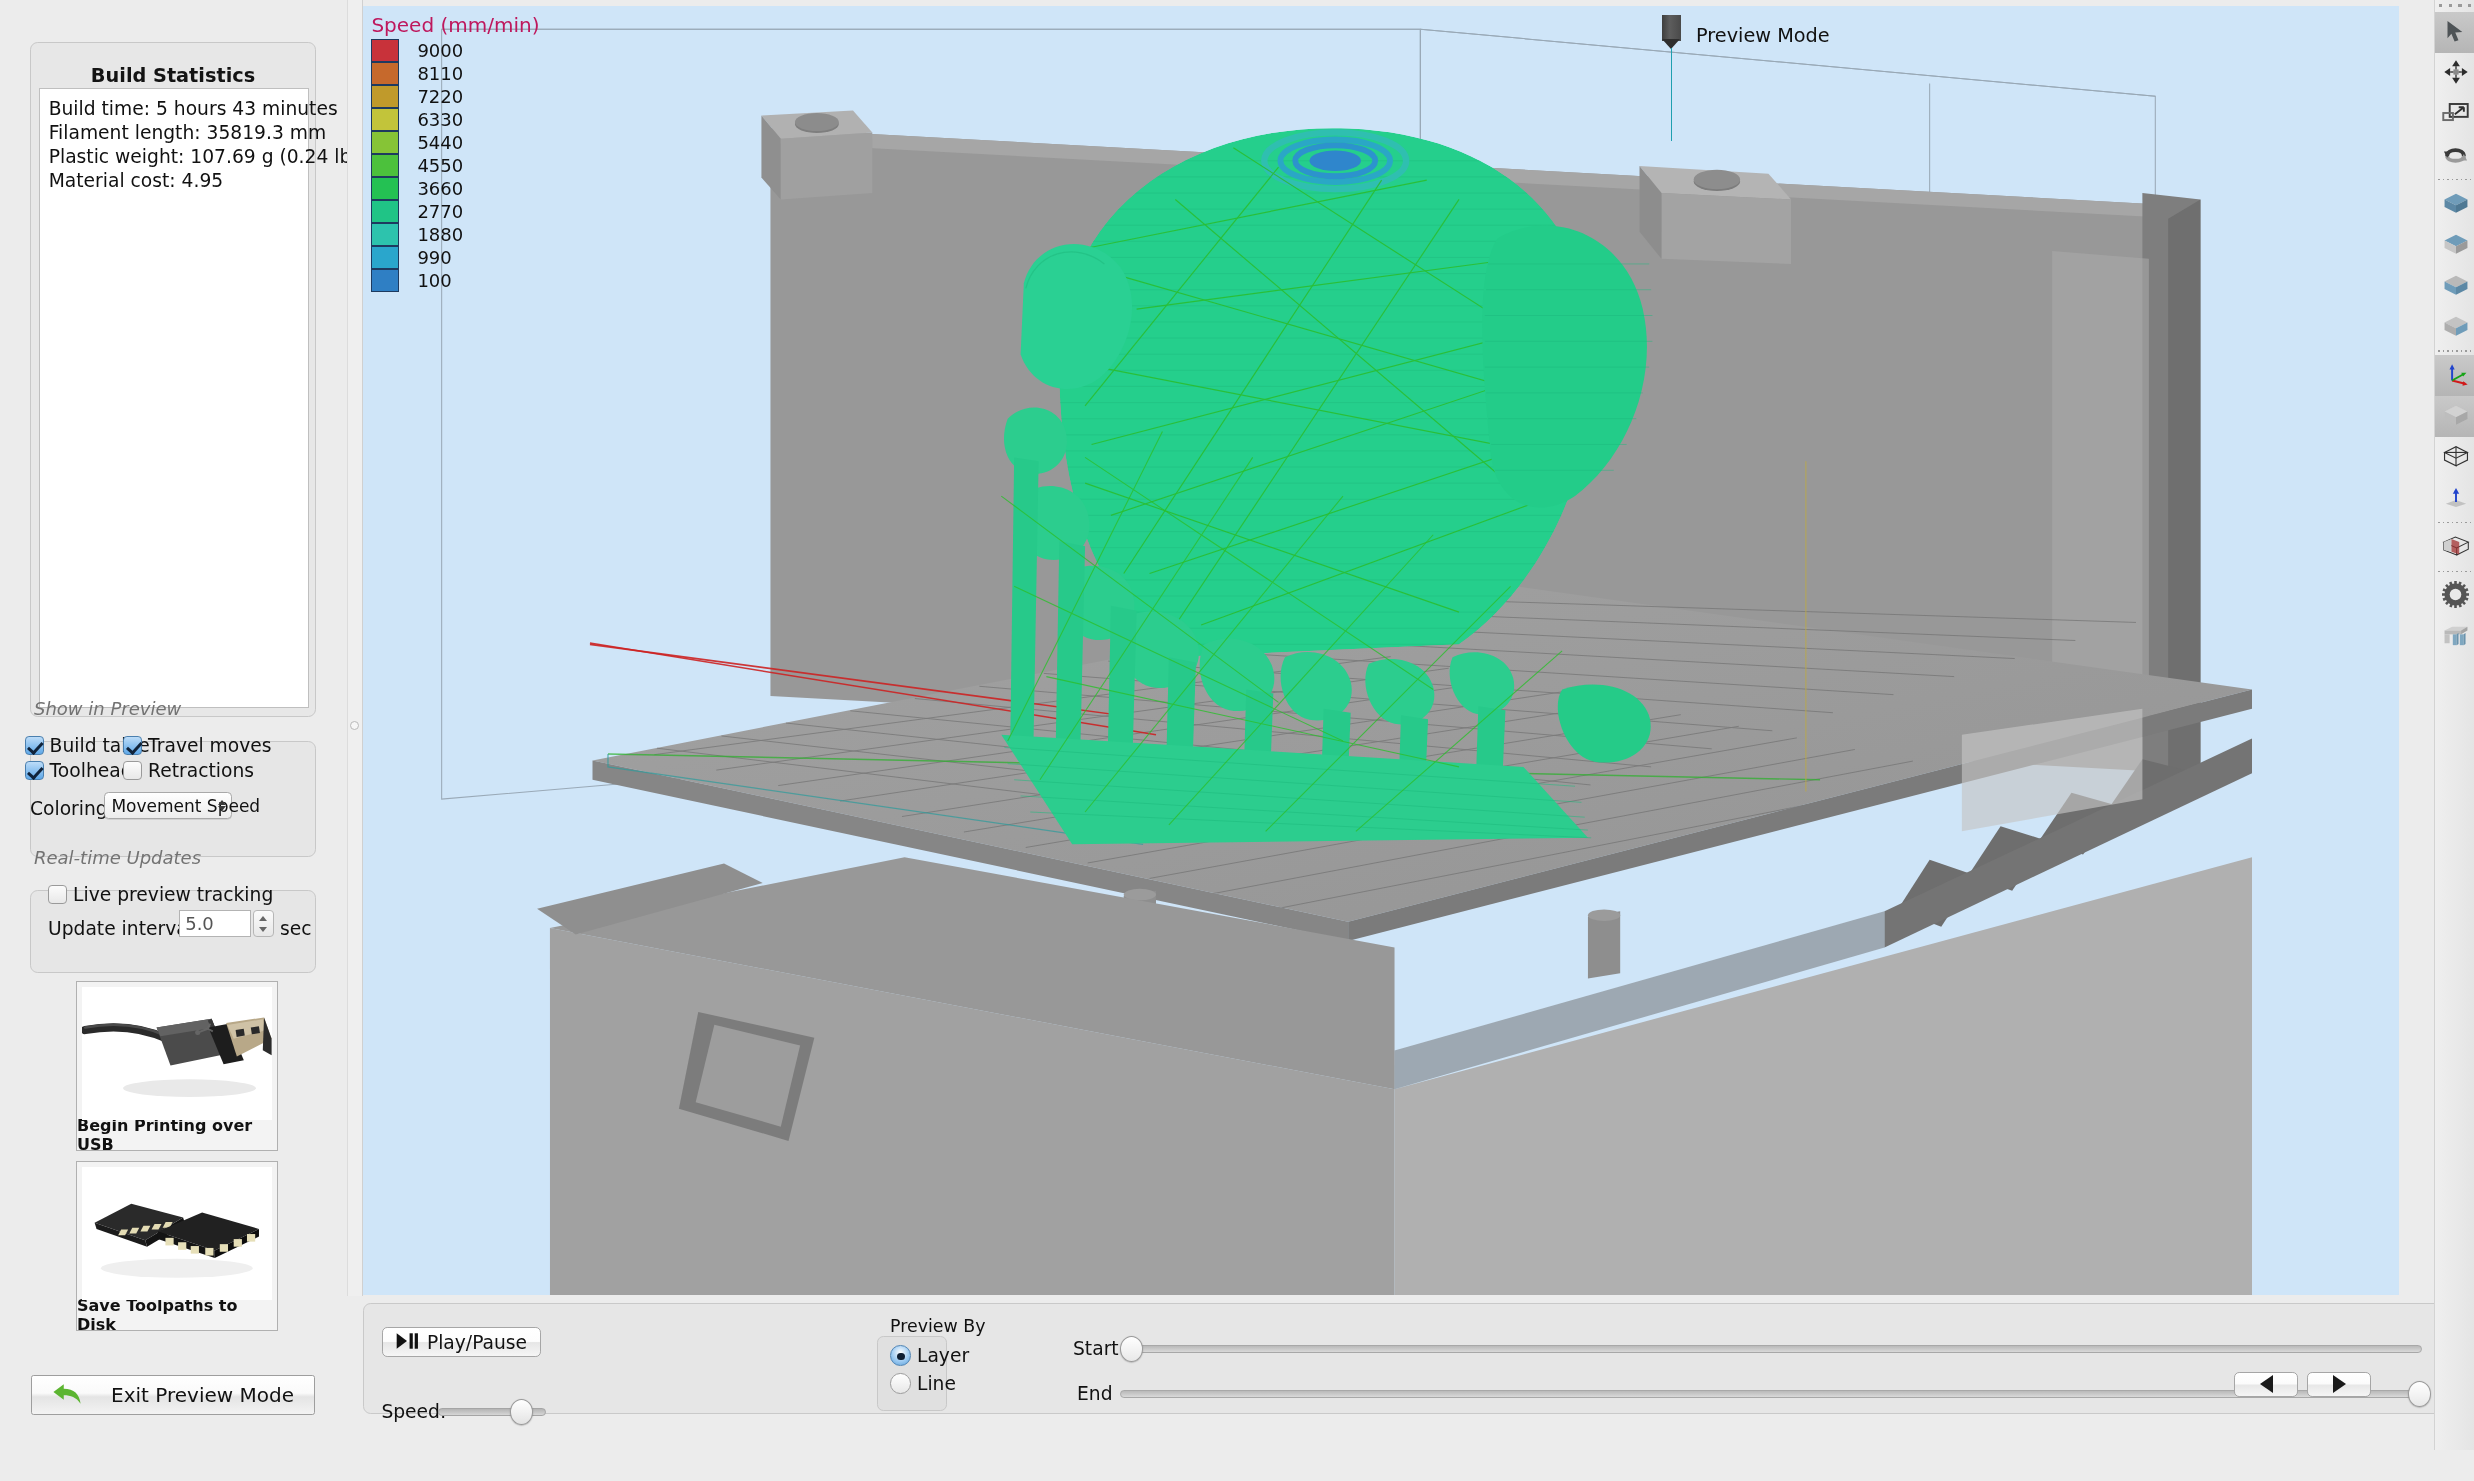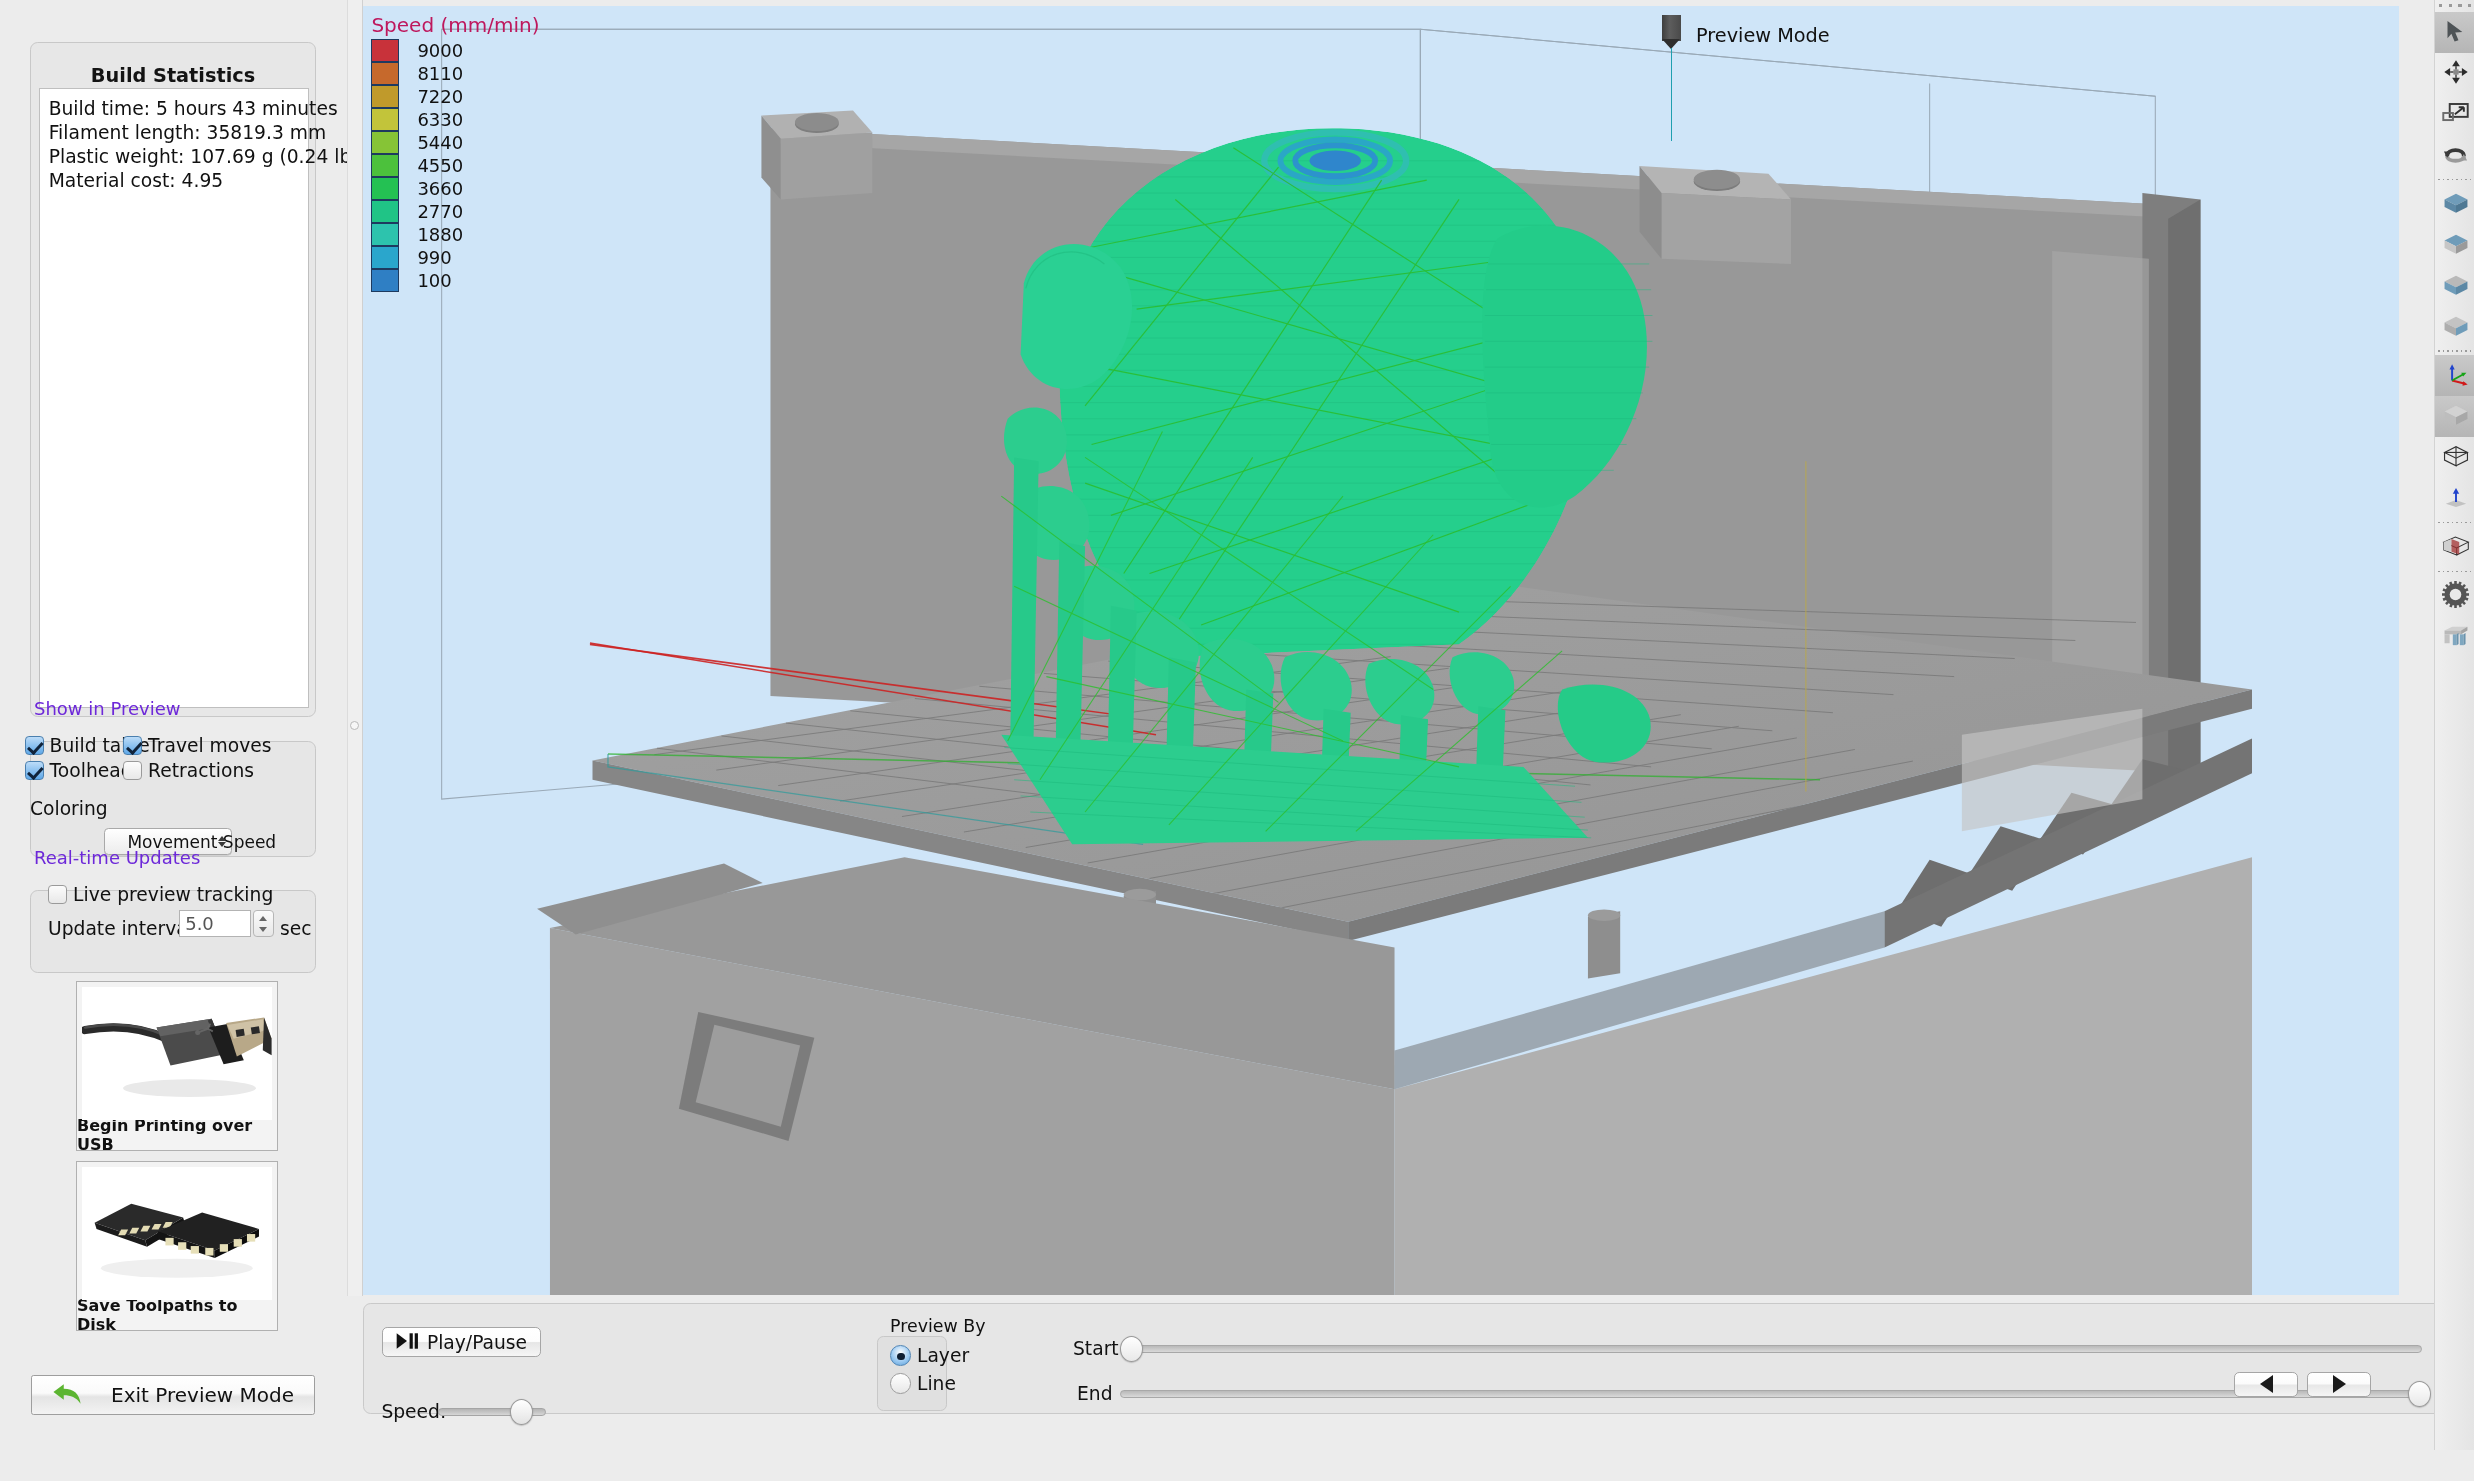--- a/index.html
+++ b/index.html
@@ -26,22 +26,23 @@
   .group-box {
     position: absolute;
     border: 1.3px solid #c8c8c8;
     border-radius: 7.7px;
     background: #e6e6e6;
     margin-top: 24px;
   }
   .group-title {
     position: absolute;
     font-size: 18px;
-    color: #6d28d9;
+    color: #737373;
     white-space: nowrap;
+    font-style: italic;
   }
 
   
   #stats-box {
     left: 30px; top: 18px;
     width: 286px; height: 675px;
     background: #e7e7e7;
   }
   #stats-title {
     position: absolute;
@@ -104,27 +105,27 @@
   #cb-build-table { left: 24.5px;  top: 735px; }
   #cb-travel      { left: 123px; top: 735px; }
   #cb-toolhead    { left: 24.5px;  top: 760px; }
   #cb-retractions { left: 123px; top: 760px; }
 
   #coloring-label {
     position: absolute; left: 30px; top: 798px;
     font-size: 18.7px; color: #111;
   }
   #coloring-select {
-    position: absolute; left: 104px; top: 828px;
+    position: absolute; left: 104px; top: 792px;
     width: 128px; height: 27px;
     border: 1.3px solid #a9a9a9;
     border-radius: 4.5px;
     background: linear-gradient(#ffffff, #ececec);
     box-shadow: 0 0.6px 0.6px rgba(0,0,0,.18);
-    display: flex; align-items: center; padding-left: 16px;
+    display: flex; align-items: center;
   }
   #coloring-value {
     font-size: 17px; color: #111;
     margin-left: 6.4px; white-space: nowrap;
   }
   .spin-arrows {
     position: absolute; right: 5.2px; top: 50%;
     transform: translateY(-50%);
     display: flex; flex-direction: column; gap: 1.9px;
   }

